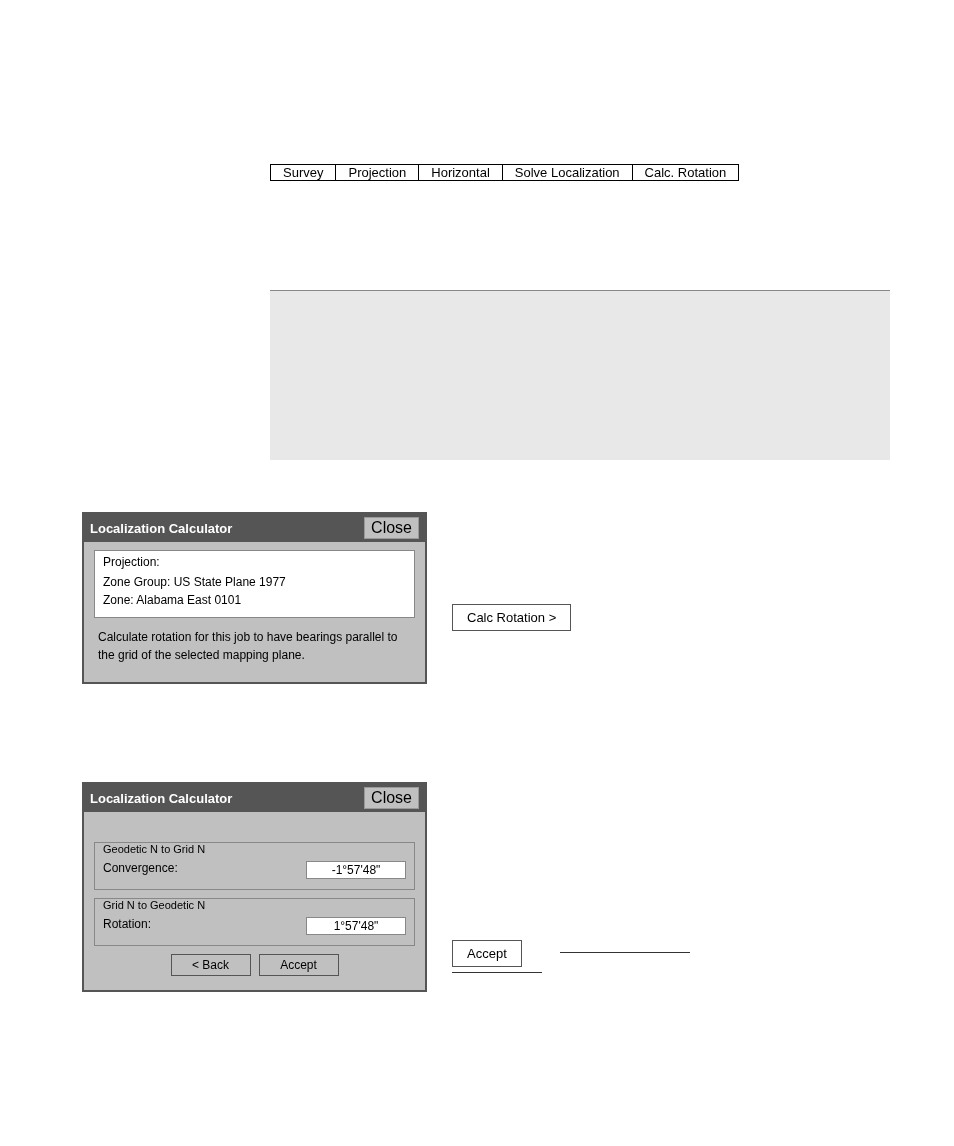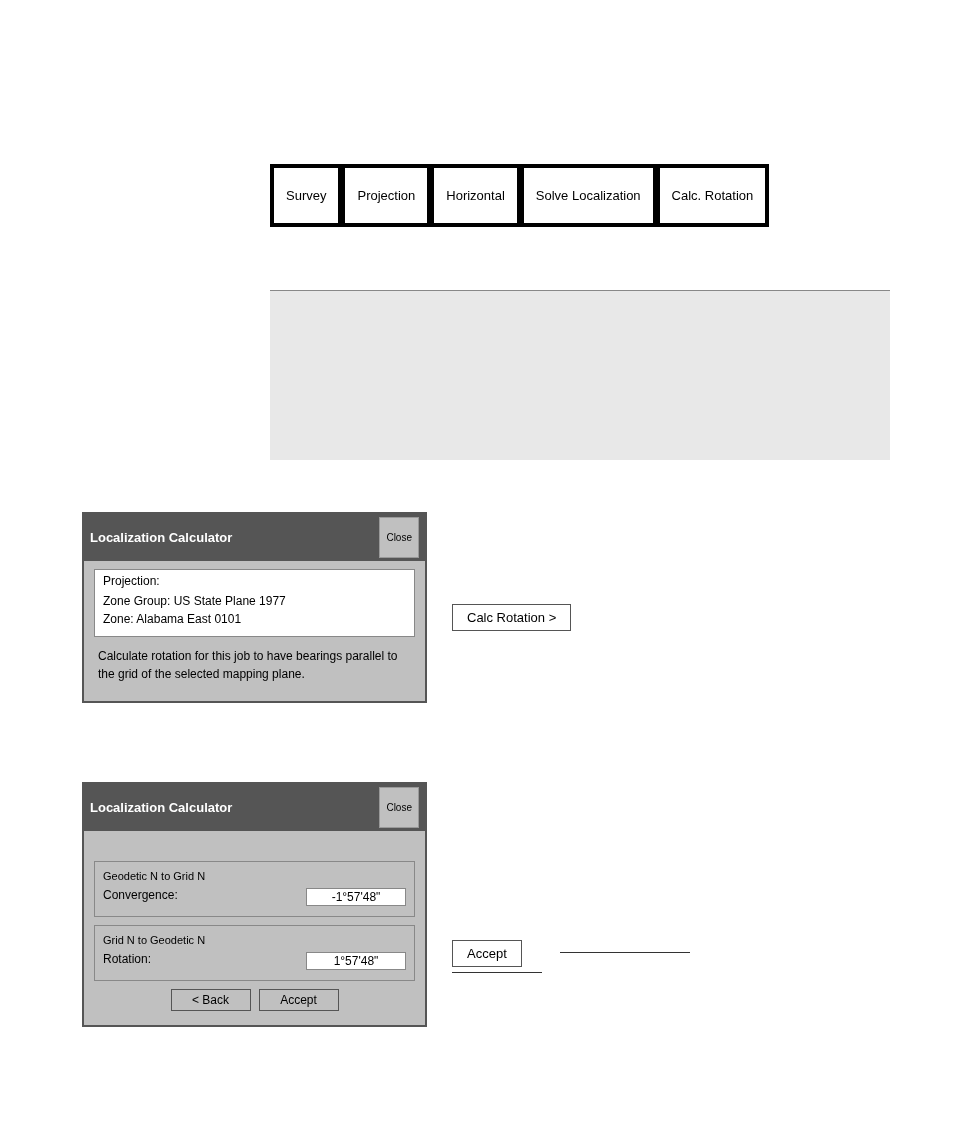--- a/index.html
+++ b/index.html
@@ -28,23 +28,23 @@
     .tab-bar {
       display: flex;
       flex-direction: row;
       gap: 0;
       position: absolute;
       top: 164px;
       left: 270px;
     }
 
     .tab-button {
-      border: 4px solid #000000;
-      background: #ffffff;
-      padding: 20px 12px;
+      border: 1px solid #000000;
+      background: #ffffff;
+      padding: 0 12px;
       font-size: 13px;
       cursor: pointer;
       font-family: Arial, sans-serif;
       margin-right: -1px;
     }
 
     
     .content-area {
       position: absolute;
       top: 290px;
@@ -117,22 +117,22 @@
       align-items: center;
       padding: 3px 6px;
       font-size: 13px;
       font-weight: bold;
     }
 
     .dialog-close-btn {
       border: 1px solid #999;
       background: #c0c0c0;
       color: #000;
-      padding: 14px 6px;
-      font-size: 10px;
+      padding: 1px 6px;
+      font-size: 16px;
       cursor: pointer;
       font-family: Arial, sans-serif;
     }
 
     .dialog-body {
       padding: 8px 10px;
     }
 
     
     .group-box {
@@ -189,21 +189,21 @@
       background: #c0c0c0;
       border: 2px solid #555;
     }
 
     .dialog2-body {
       padding: 10px 10px;
     }
 
     .group-labeled {
       border: 1px solid #888;
-      padding: 8px 8px 8px 8px;
+      padding: 0 8px 8px 8px;
       margin-bottom: 8px;
       position: relative;
     }
 
     .group-labeled-title {
       font-size: 11px;
       color: #000;
       margin-bottom: 4px;
     }
 

